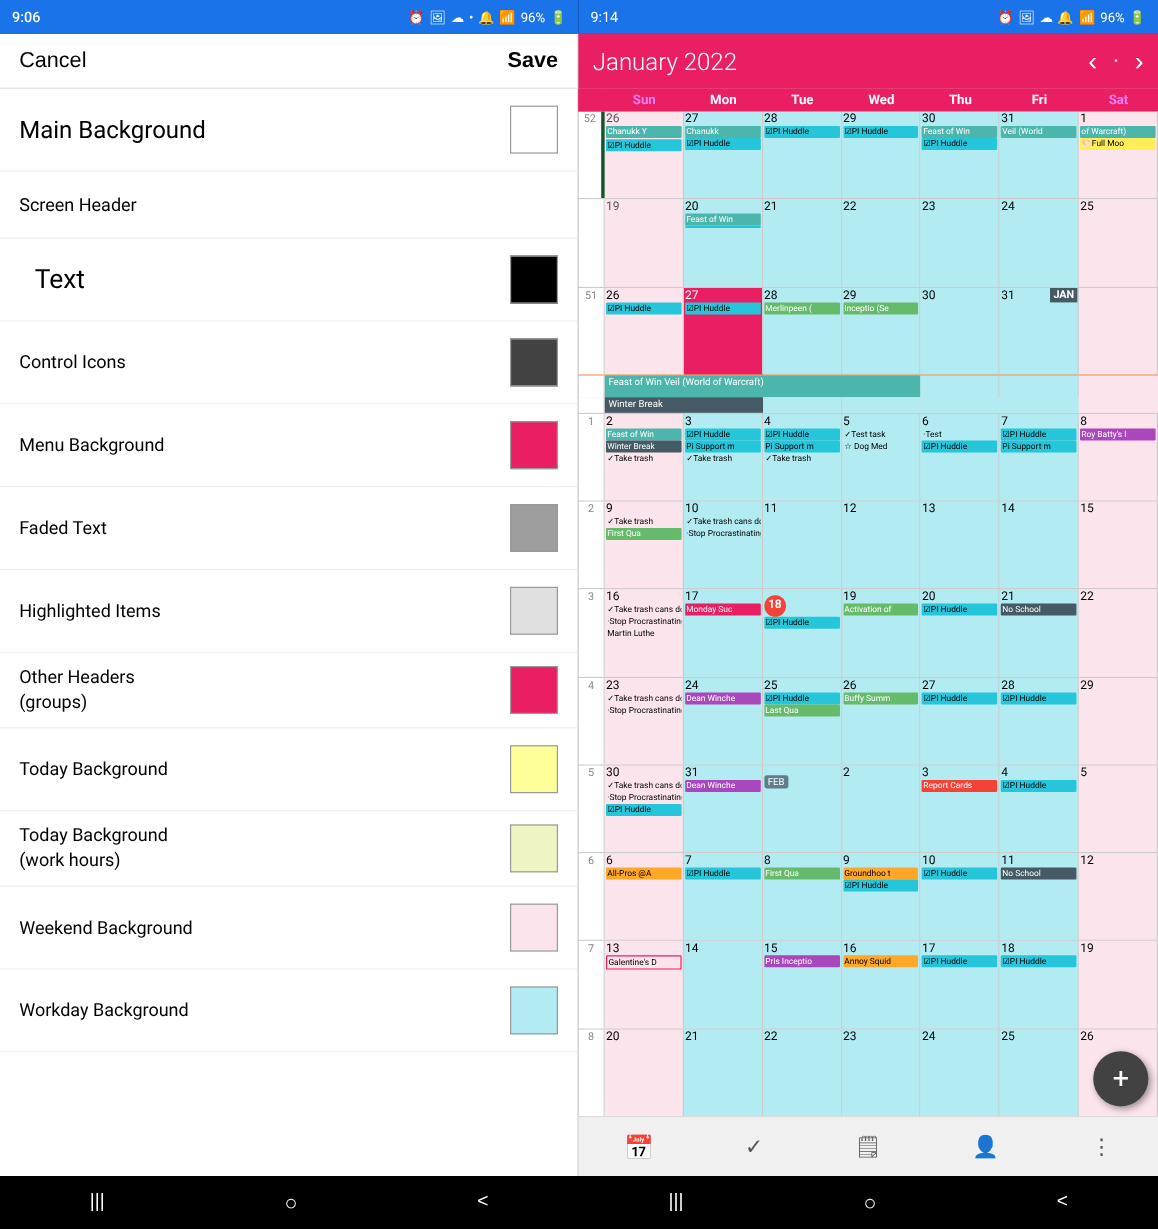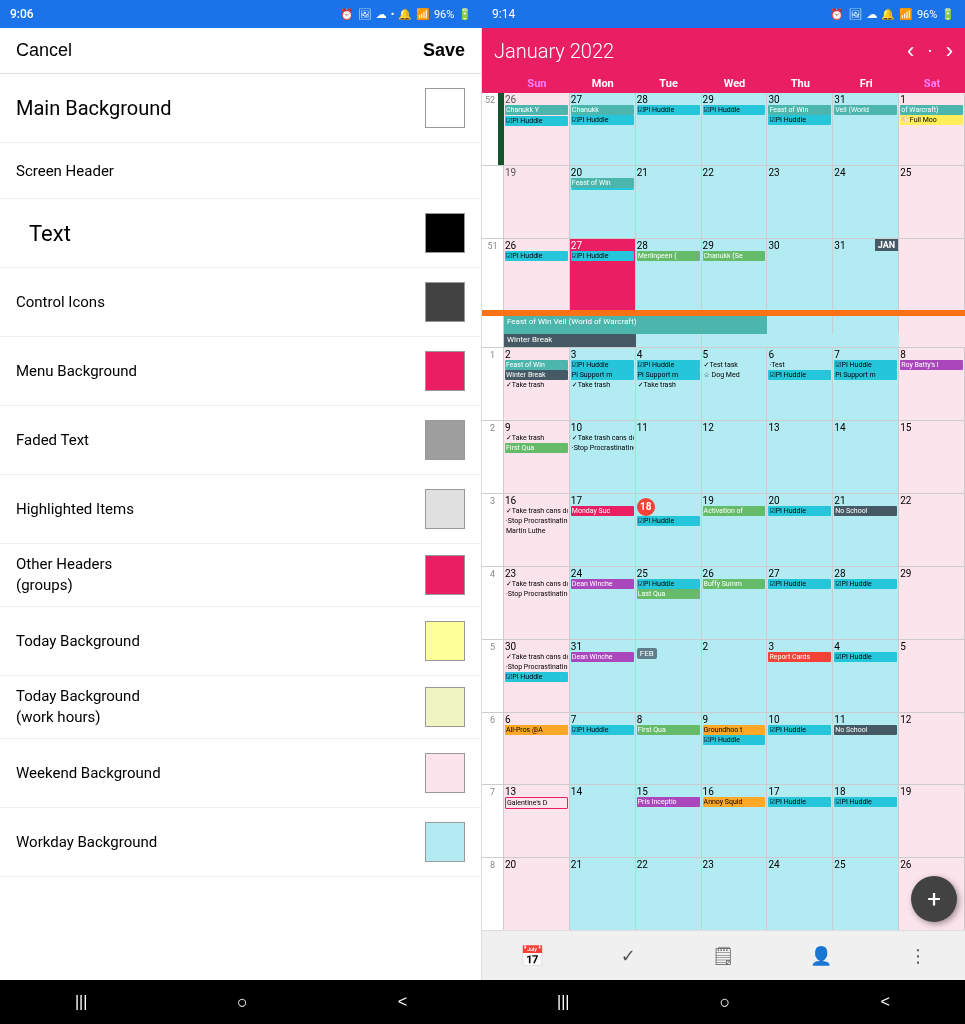--- a/index.html
+++ b/index.html
@@ -137,21 +137,21 @@
       <div style="text-align:center;padding:3px 0;font-size:11px;font-weight:700;color:white;">Tue</div>
       <div style="text-align:center;padding:3px 0;font-size:11px;font-weight:700;color:white;">Wed</div>
       <div style="text-align:center;padding:3px 0;font-size:11px;font-weight:700;color:white;">Thu</div>
       <div style="text-align:center;padding:3px 0;font-size:11px;font-weight:700;color:white;">Fri</div>
       <div style="text-align:center;padding:3px 0;font-size:11px;font-weight:700;color:#ff80ff;">Sat</div>
     </div>
 
     <div style="flex:1; display:flex; flex-direction:column; overflow:hidden;">
 
       <div style="display:grid;grid-template-columns:22px repeat(7,1fr);flex:1;border-bottom:1px solid #ccc;">
-        <div style="background:#fff;font-size:9px;color:#888;text-align:center;padding-top:2px;border-right:6px solid #14532d;">52</div>
+        <div style="background:#fff;font-size:9px;color:#888;text-align:center;padding-top:2px;border-right:3px solid #14532d;">52</div>
         <div style="background:#fce4ec;border-right:1px solid #ccc;padding:1px;overflow:hidden;font-size:9px;">
           <div style="font-size:10px;color:#555;">26</div>
           <div style="font-size:7px;background:#4db6ac;color:white;padding:1px;margin-bottom:1px;border-radius:1px;overflow:hidden;white-space:nowrap;">Chanukk Y</div>
           <div style="font-size:7px;background:#26c6da;padding:1px;border-radius:1px;overflow:hidden;white-space:nowrap;">☑PI Huddle</div>
         </div>
         <div style="background:#b2ebf2;border-right:1px solid #ccc;padding:1px;overflow:hidden;">
           <div style="font-size:10px;">27</div>
           <div style="font-size:7px;background:#4db6ac;color:white;padding:1px;border-radius:1px;white-space:nowrap;overflow:hidden;">Chanukk</div>
           <div style="font-size:7px;background:#26c6da;padding:1px;border-radius:1px;white-space:nowrap;overflow:hidden;">☑PI Huddle</div>
         </div>
@@ -199,37 +199,37 @@
           <div style="font-size:10px;">23</div>
         </div>
         <div style="background:#b2ebf2;border-right:1px solid #ccc;padding:1px;overflow:hidden;">
           <div style="font-size:10px;">24</div>
         </div>
         <div style="background:#fce4ec;border-right:1px solid #ccc;padding:1px;overflow:hidden;">
           <div style="font-size:10px;">25</div>
         </div>
       </div>
 
-      <div style="display:grid;grid-template-columns:22px repeat(7,1fr);flex:1;border-bottom:6px solid #f97316;">
+      <div style="display:grid;grid-template-columns:22px repeat(7,1fr);flex:1;border-bottom:1px solid #f97316;">
         <div style="background:#fff;font-size:9px;color:#888;text-align:center;padding-top:2px;border-right:1px solid #ccc;">51</div>
         <div style="background:#fce4ec;border-right:1px solid #ccc;padding:1px;overflow:hidden;">
           <div style="font-size:10px;">26</div>
           <div style="font-size:7px;background:#26c6da;padding:1px;border-radius:1px;white-space:nowrap;overflow:hidden;">☑PI Huddle</div>
         </div>
         <div style="background:#e91e63;border-right:1px solid #ccc;padding:1px;overflow:hidden;">
           <div style="font-size:10px;color:white;">27</div>
           <div style="font-size:7px;background:#26c6da;padding:1px;border-radius:1px;white-space:nowrap;overflow:hidden;">☑PI Huddle</div>
         </div>
         <div style="background:#b2ebf2;border-right:1px solid #ccc;padding:1px;overflow:hidden;">
           <div style="font-size:10px;">28</div>
           <div style="font-size:7px;background:#66bb6a;color:white;padding:1px;border-radius:1px;white-space:nowrap;overflow:hidden;">Merlinpeen (</div>
         </div>
         <div style="background:#b2ebf2;border-right:1px solid #ccc;padding:1px;overflow:hidden;">
           <div style="font-size:10px;">29</div>
-          <div style="font-size:7px;background:#66bb6a;color:white;padding:1px;border-radius:1px;white-space:nowrap;overflow:hidden;">Chanukk (Se</div>
+          <div style="font-size:7px;background:#66bb6a;color:white;padding:1px;border-radius:1px;white-space:nowrap;overflow:hidden;">Inceptio (Se</div>
         </div>
         <div style="background:#b2ebf2;border-right:1px solid #ccc;padding:1px;overflow:hidden;">
           <div style="font-size:10px;">30</div>
         </div>
         <div style="background:#b2ebf2;border-right:1px solid #ccc;padding:1px;overflow:hidden;position:relative;">
           <div style="font-size:10px;">31</div>
           <div style="position:absolute;top:0;right:0;background:#455a64;color:white;font-size:9px;font-weight:700;padding:1px 3px;">JAN</div>
         </div>
         <div style="background:#fce4ec;border-right:1px solid #ccc;padding:1px;overflow:hidden;">
         </div>

